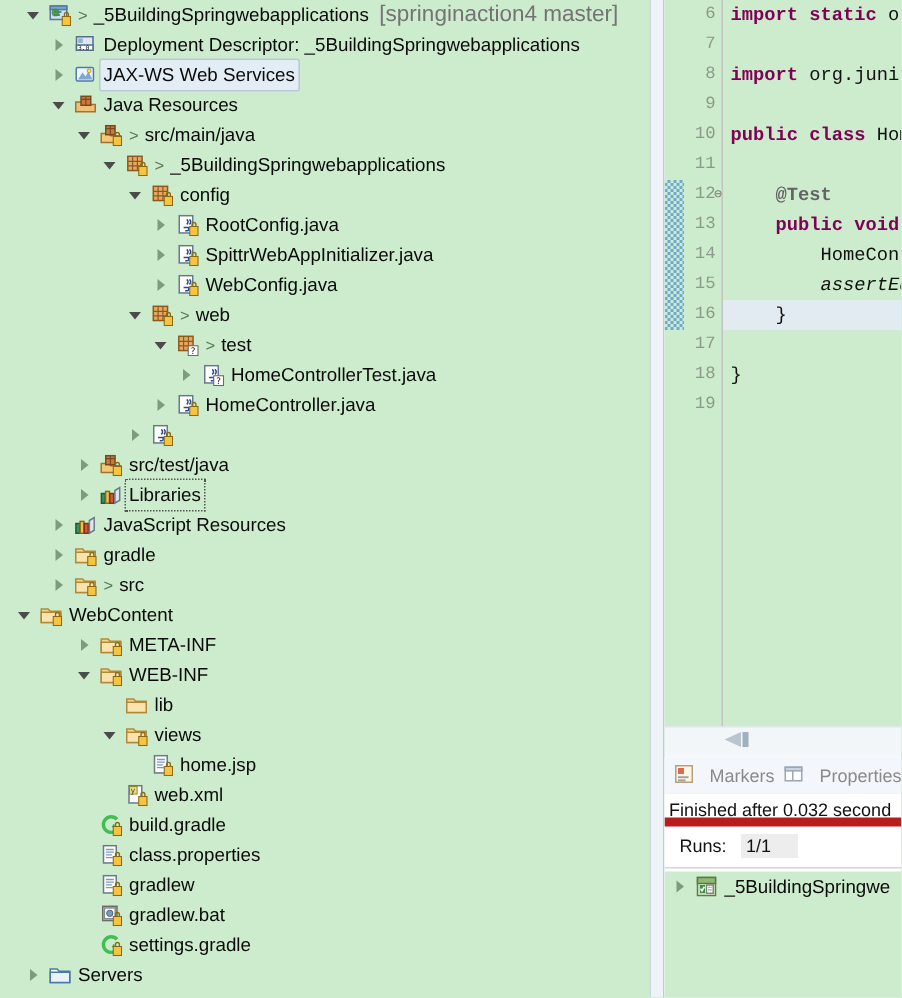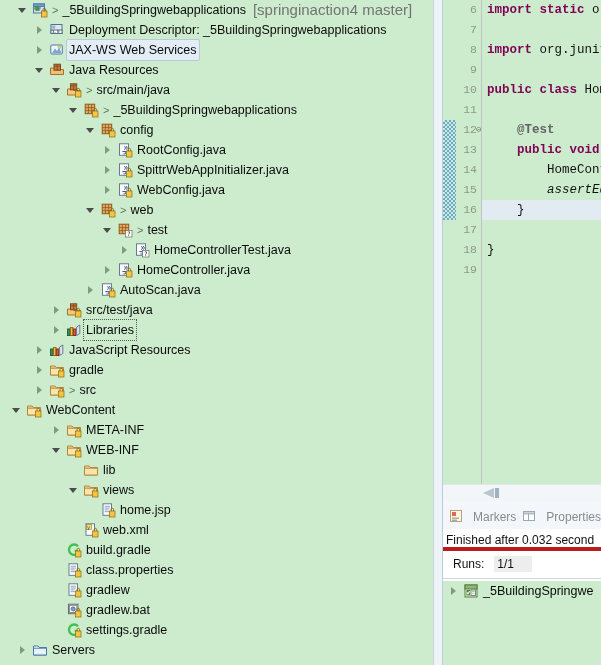--- a/index.html
+++ b/index.html
@@ -133,21 +133,21 @@
   #bv-tabs{
     position:absolute;left:0;top:0;width:158px;height:24px;
     background:#f3f7fb;border-bottom:1px solid #d7e0e8;
     display:flex;align-items:center;
   }
   .bv-tab{display:flex;align-items:center;margin-left:6px;}
   .bv-tab .t{font-size:12px;color:#8a8a8a;margin-left:4px;}
   #bv-status{
     position:absolute;left:0;top:24px;width:158px;height:22px;
     line-height:22px;font-size:12px;color:#111;
-    border-bottom:4px solid #b91c1c;padding-left:3px;box-sizing:border-box;
+    border-bottom:6px solid #b91c1c;padding-left:3px;box-sizing:border-box;
     white-space:nowrap;overflow:hidden;background:#fff;
   }
   #bv-runs{
     position:absolute;left:0;top:47px;width:158px;height:24px;
     display:flex;align-items:center;background:#fff;
   }
   #bv-runs .lab{font-size:12px;color:#111;margin-left:10px;}
   #bv-runs .val{
     font-size:12px;color:#111;margin-left:10px;
     background:#ededed;padding:1px 18px 1px 3px;
@@ -344,21 +344,20 @@
         <span class="arrow closed"></span>
         <span class="ico">
           <svg width="16" height="16" viewBox="0 0 16 16">
             <rect x="2.5" y="1.8" width="9" height="11.5" fill="#ffffff" stroke="#6a7a8a"></rect>
             <path d="M9.3 4.2 c1.2 1 1.1 2.4 0 3.4 M7.5 4.2 c1.2 1 1.1 2.4 0 3.4" stroke="#2a4a8a" stroke-width="1" fill="none"></path>
             <path d="M5.4 9.6 h3.4 v1.2 a1.1 1.1 0 0 1 -1.1 1.1 h-1.2" stroke="#2a4a8a" stroke-width="1" fill="none"></path>
             <rect x="9.5" y="9" width="5.5" height="6" fill="#f5c542" stroke="#8a6a12" stroke-width="0.7"></rect>
             <path d="M11 9 V7.6 a1.3 1.3 0 0 1 2.6 0 V9" fill="none" stroke="#8a6a12" stroke-width="0.9"></path>
           </svg>
         </span>
-        <span><span class="lbl">AutoScan.java</span></span>
       </div>
       <div class="row" style="padding-left: 40px;">
         <span class="arrow closed"></span>
         <span class="ico">
           <svg width="16" height="16" viewBox="0 0 16 16">
             <path d="M1.5 13 V7 h5 l1.3 1.5 H14.5 V13 Z" fill="#f3c878" stroke="#a07430"></path>
             <rect x="4.5" y="1.8" width="6.2" height="6" fill="#c87a3c" stroke="#7a4a1e"></rect>
             <path d="M4.5 3.8 h6.2 M7.6 1.8 v6" stroke="#7a4a1e" stroke-width="0.8"></path>
             <rect x="9.5" y="9" width="5.5" height="6" fill="#f5c542" stroke="#8a6a12" stroke-width="0.7"></rect>
             <path d="M11 9 V7.6 a1.3 1.3 0 0 1 2.6 0 V9" fill="none" stroke="#8a6a12" stroke-width="0.9"></path>

